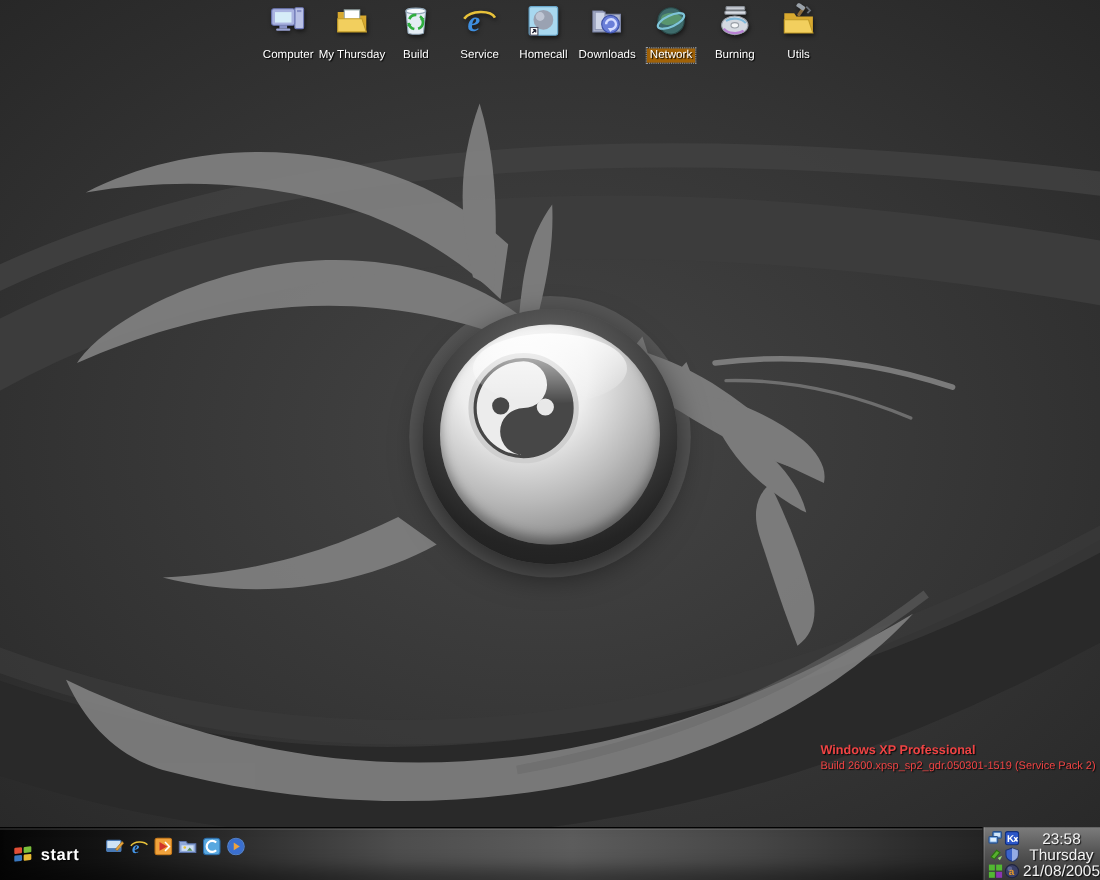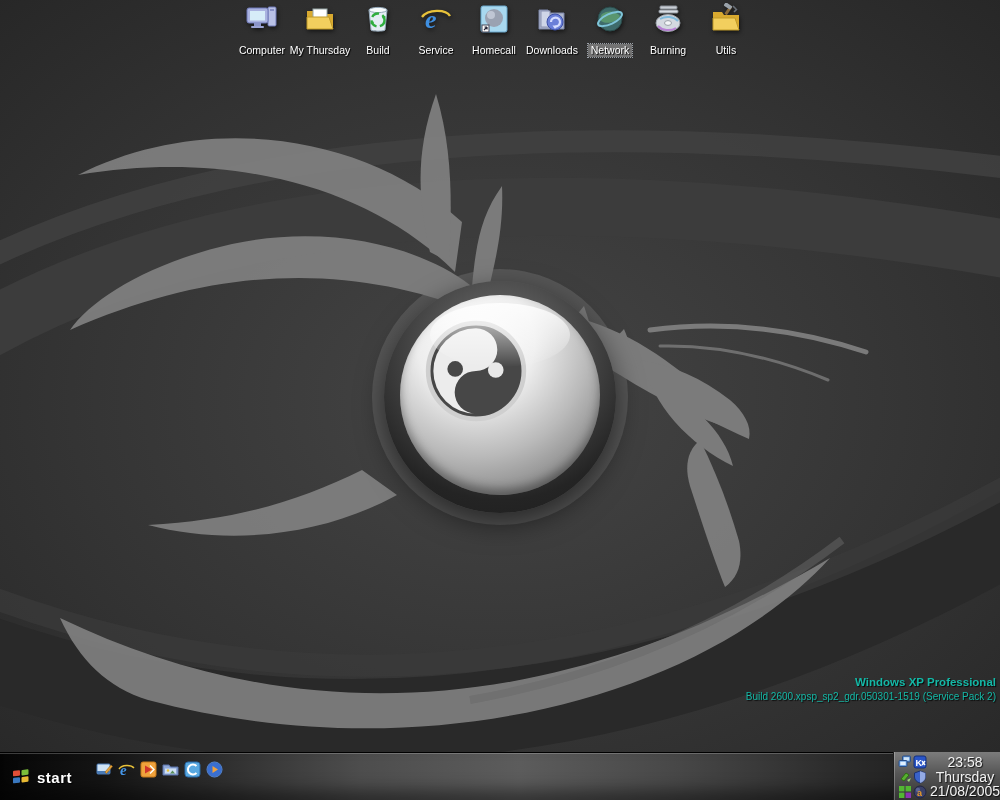--- a/index.html
+++ b/index.html
@@ -21,24 +21,24 @@
   .yy-sym{position:absolute;left:24px;top:24px;width:104px;height:104px;}
   .yy-gloss{position:absolute;left:30px;top:8px;width:140px;height:64px;border-radius:50%;
     background:linear-gradient(rgba(255,255,255,.85), rgba(255,255,255,0));pointer-events:none;}
 
   
   .icon-row{position:absolute;left:233px;top:3px;display:flex;}
   .dcell{width:58px;display:flex;flex-direction:column;align-items:center;cursor:default;}
   .dico{width:32px;height:32px;display:block;filter:drop-shadow(1px 2px 2px rgba(0,0,0,.55));}
   .dlabel{margin-top:9px;font-size:10.5px;color:#fff;line-height:11px;text-align:center;
     text-shadow:1px 1px 1px #000;padding:1px 3px;white-space:nowrap;}
-  .dlabel.selected{background:#737373;outline:1px dotted #9aa0a8;}
-
-  
-  .version{position:absolute;right:4px;bottom:50px;text-align:right;color:#14b8a6;
+  .dlabel.selected{background:#a16207;outline:1px dotted #9aa0a8;}
+
+  
+  .version{position:absolute;right:4px;bottom:50px;text-align:left;color:#ef4444;
     text-shadow:1px 1px 1px rgba(0,0,0,.85);}
   .version .v1{font-size:11.5px;font-weight:bold;}
   .version .v2{font-size:10px;margin-top:3px;}
 
   
   .taskbar{position:absolute;left:0;bottom:0;width:1000px;height:48px;
     background:linear-gradient(90deg,#060606 0%,#141414 10%,#4d4d4d 36%,#5c5c5c 52%,#474747 68%,#2b2b2b 84%,#171717 100%);
     border-top:1px solid #000;box-shadow:inset 0 1px 0 rgba(255,255,255,.22), inset 0 -10px 16px rgba(0,0,0,.45);
     box-sizing:border-box;}
   .tb-row{position:absolute;left:0;top:3px;height:26px;display:flex;align-items:center;}

